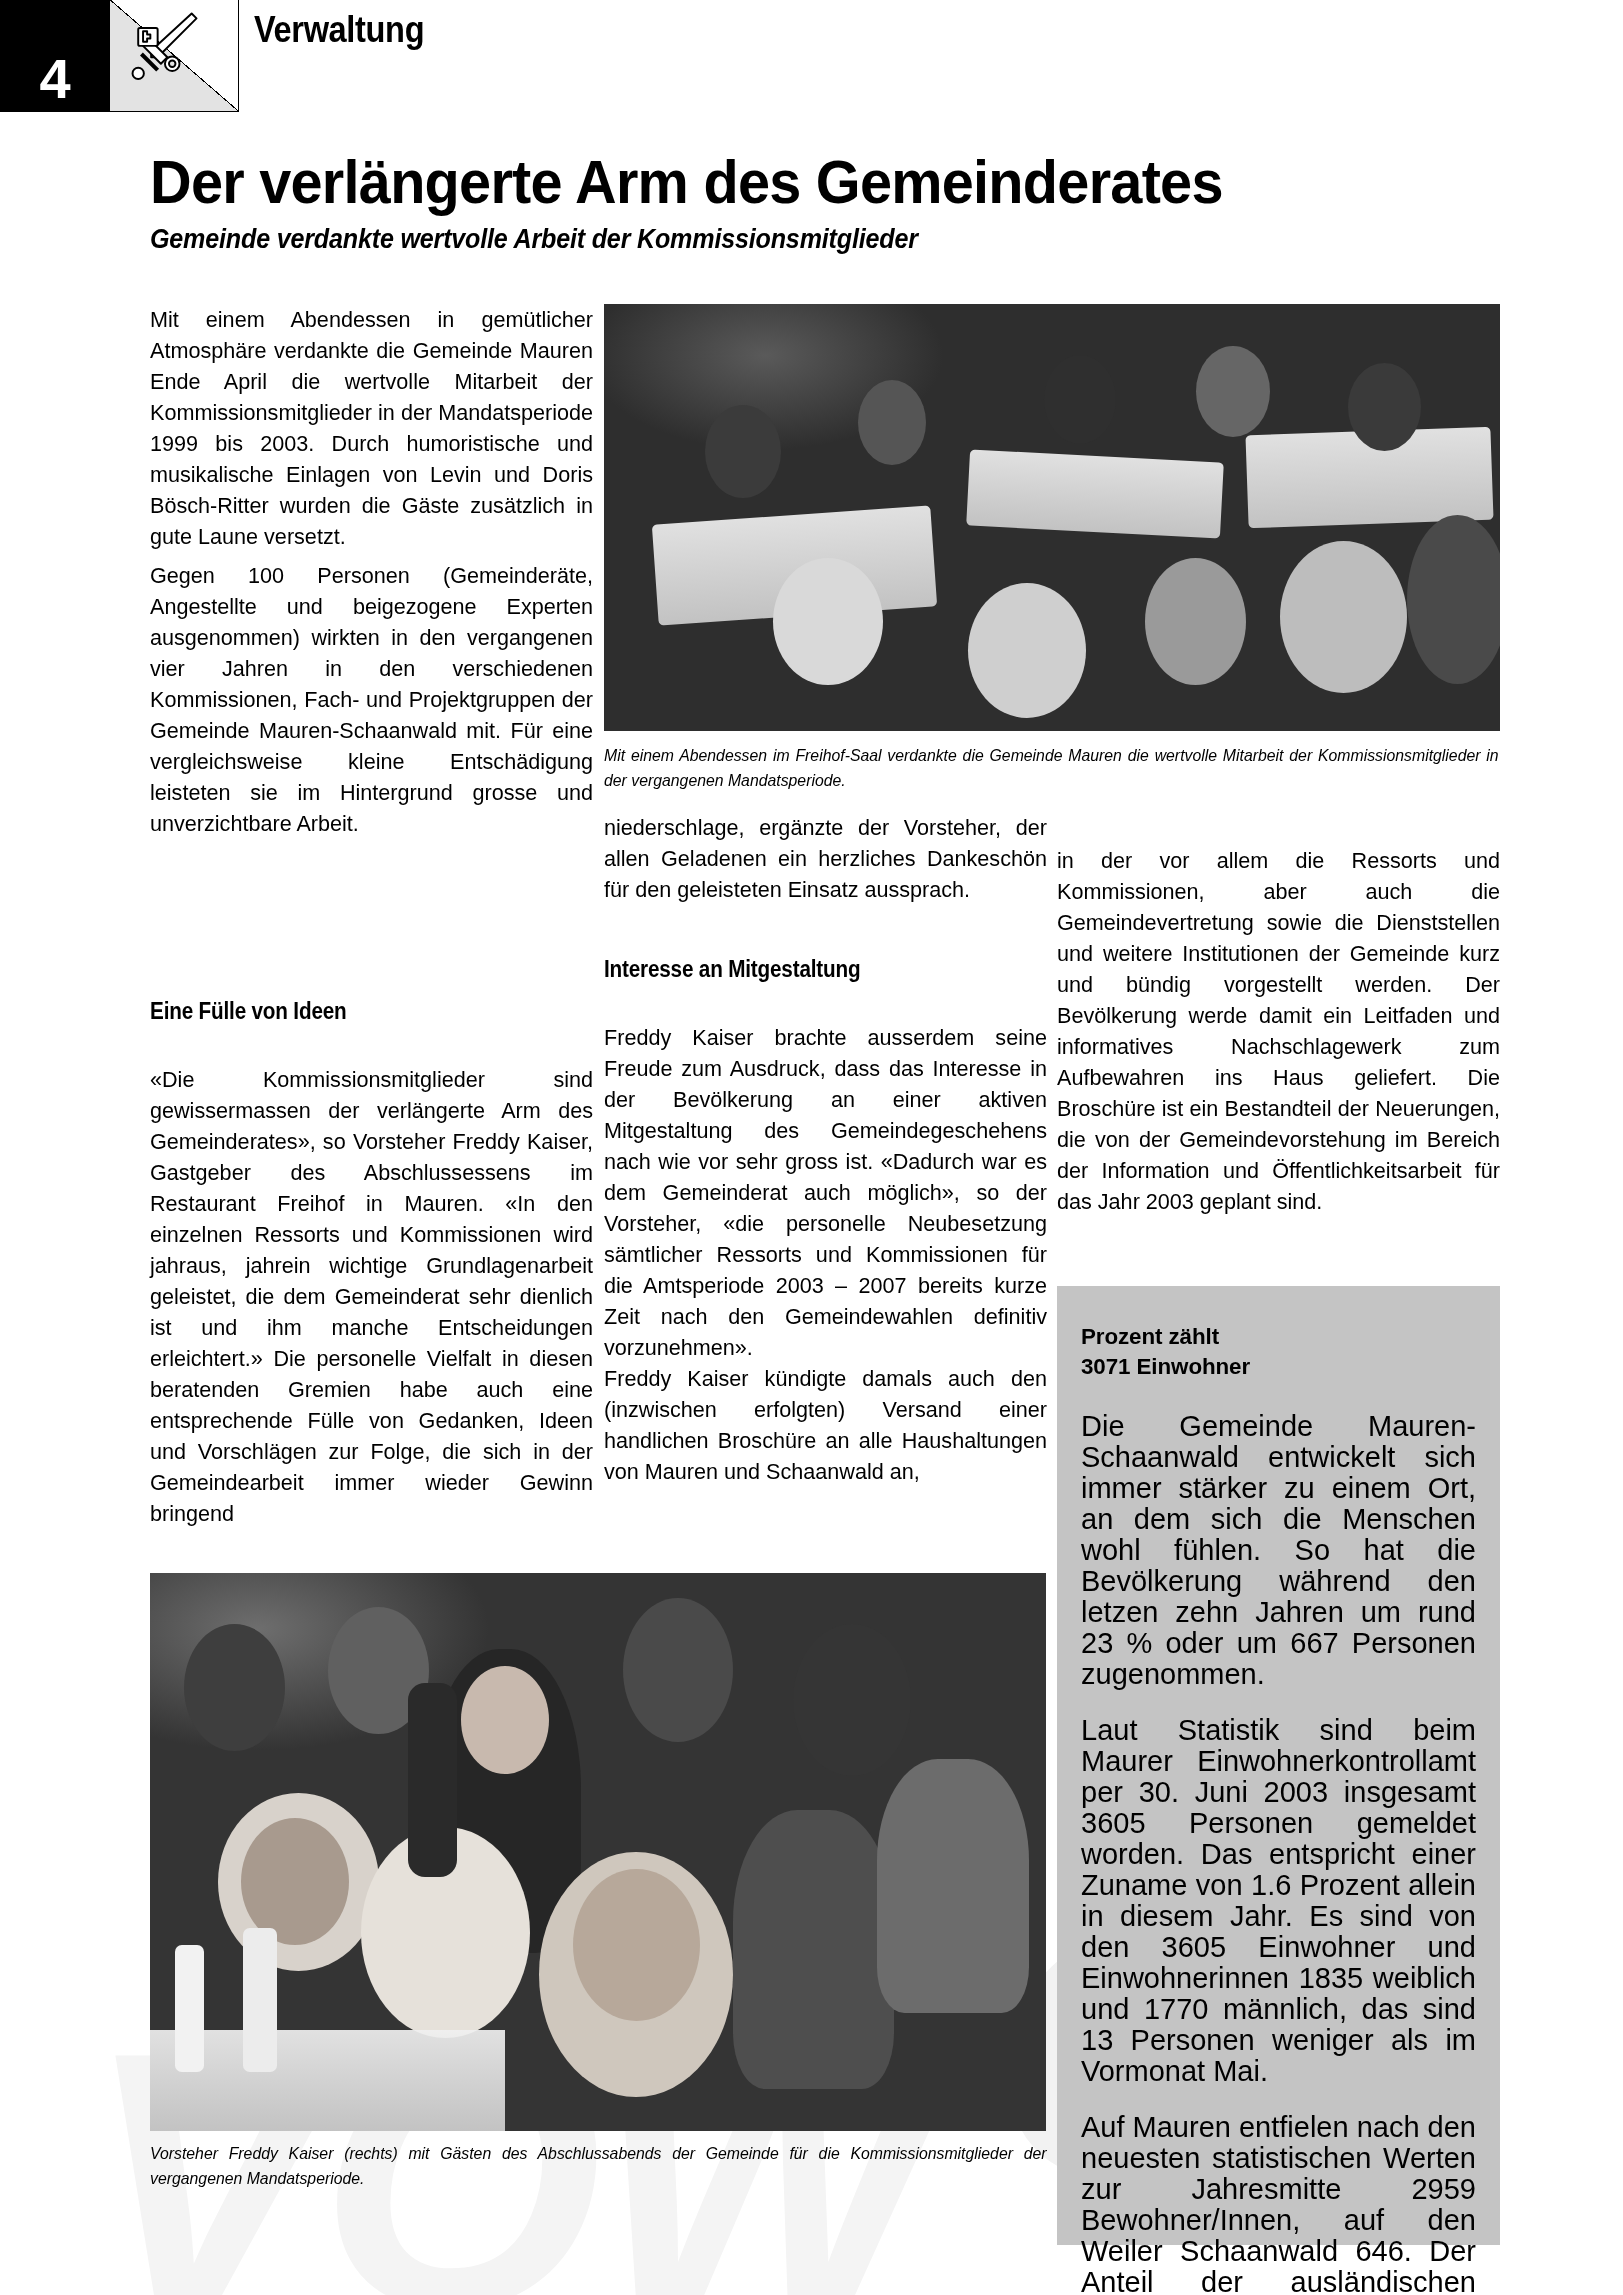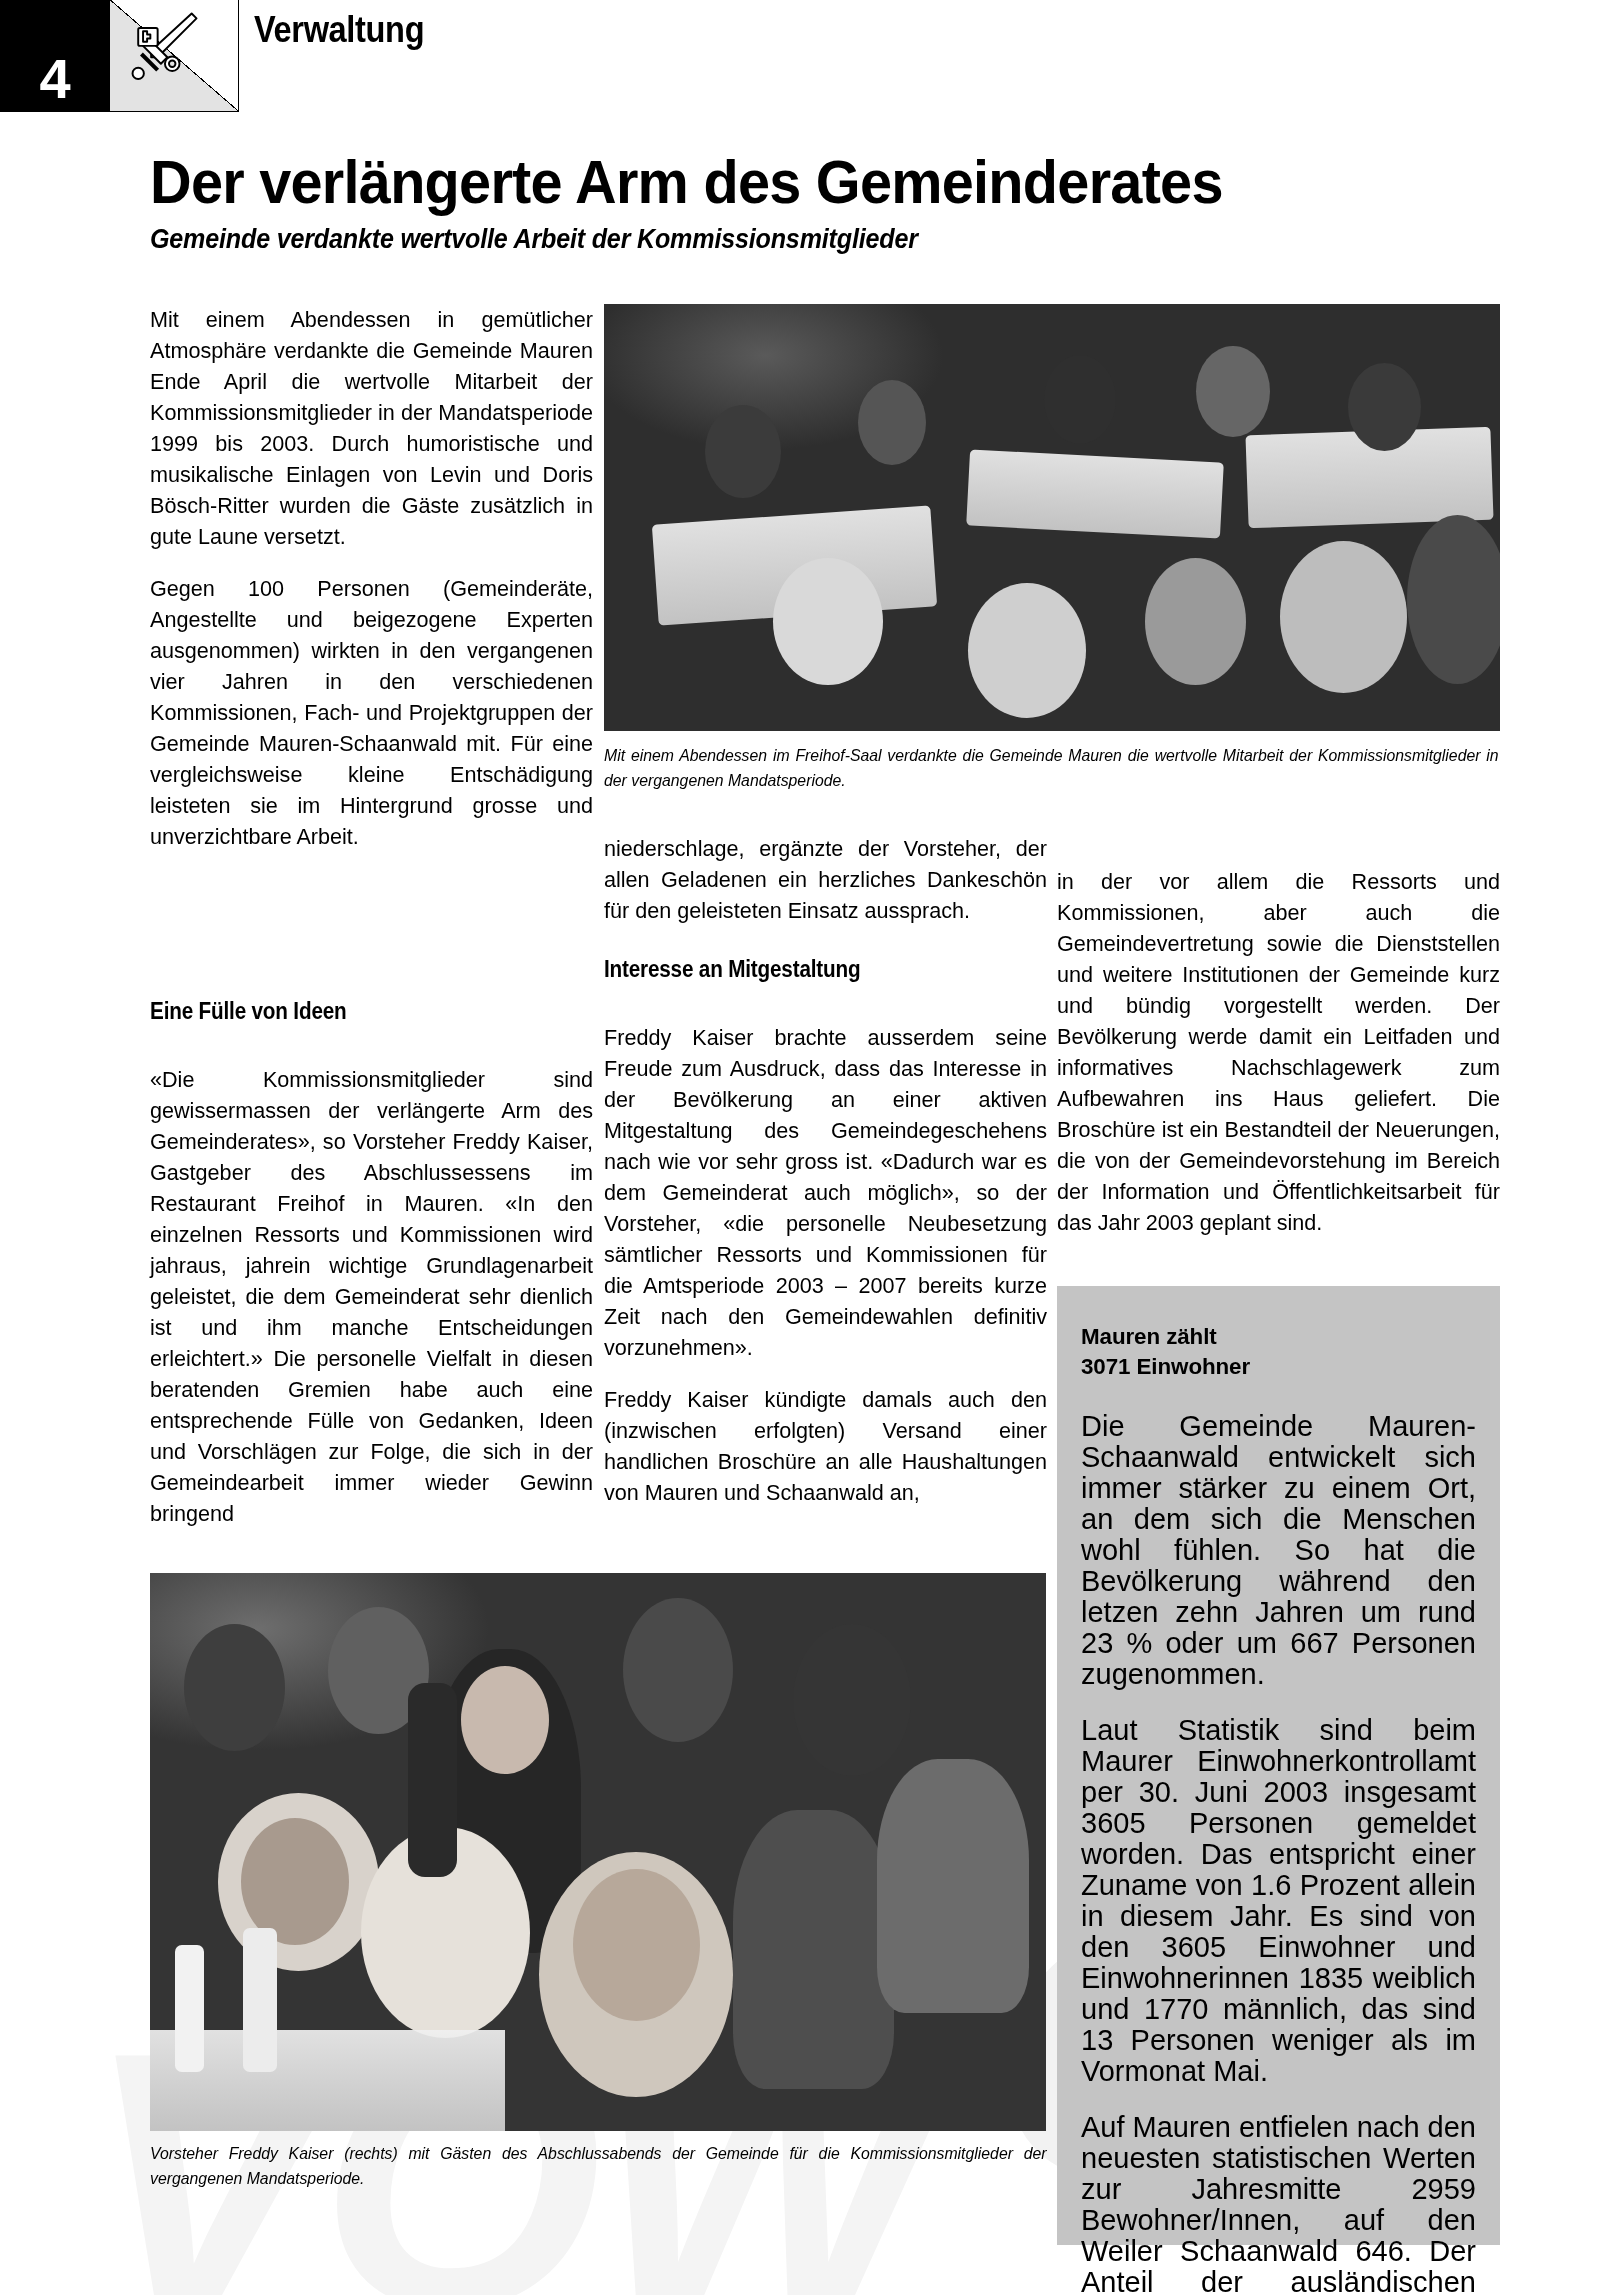--- a/index.html
+++ b/index.html
@@ -105,21 +105,21 @@
   
   .col { position:absolute; }
   .body-text {
     font-size:21.6px;
     line-height:31px;
     text-align:justify;
     -webkit-hyphens:none; hyphens:none;
     font-family:"Liberation Sans", sans-serif;
   }
   .body-text p { margin-bottom:8px; text-align:justify; }
-  .body-text p:last-child { margin-bottom:0;margin-top:21px; }
+  .body-text p:last-child { margin-bottom:0; }
 
   .c1 { left:150px;  width:443px; }
   .c2 { left:604px;  width:443px; }
   .c3 { left:1057px; width:443px; }
 
   .sec-head {
     font-size:23px;
     font-weight:bold;
     letter-spacing:-0.2px;
     transform:scaleX(0.9);
@@ -263,21 +263,21 @@
   </div>
 
   <div class="col c3" style="top:845px;">
     <div class="body-text">
       <p>in der vor allem die Ressorts und Kommissionen, aber auch die Gemeindevertretung sowie die Dienststellen und weitere Institutionen der Gemeinde kurz und bündig vorgestellt werden. Der Bevölkerung werde damit ein Leitfaden und informatives Nachschlagewerk zum Aufbewahren ins Haus geliefert. Die Broschüre ist ein Bestandteil der Neuerungen, die von der Gemeindevorstehung im Bereich der Information und Öffentlichkeitsarbeit für das Jahr 2003 geplant sind.</p>
     </div>
   </div>
 
   <div class="infobox">
     <h3>
-      <span>Mauren zählt</span><br>
+      <span>Prozent zählt</span><br>
       <span>3071 Einwohner</span>
     </h3>
     <div class="body-text">
       <p>Die Gemeinde Mauren-Schaanwald entwickelt sich immer stärker zu einem Ort, an dem sich die Menschen wohl fühlen. So hat die Bevölkerung während den letzen zehn Jahren um rund 23 % oder um 667 Personen zugenommen.</p>
       <p style="margin-bottom:25px;">Laut Statistik sind beim Maurer Einwohnerkontrollamt per 30. Juni 2003 insgesamt 3605 Personen gemeldet worden. Das entspricht einer Zuname von 1.6 Prozent allein in diesem Jahr. Es sind von den 3605 Einwohner und Einwohnerinnen 1835 weiblich und 1770 männlich, das sind 13 Personen weniger als im Vormonat Mai.</p>
       <p>Auf Mauren entfielen nach den neuesten statistischen Werten zur Jahresmitte 2959 Bewohner/Innen, auf den Weiler Schaanwald 646. Der Anteil der ausländischen Wohnbevölkerung lag per Ende Juni 2003 bei 39,1 Prozent oder 1.410 Personen.</p>
     </div>
   </div>
 
   <div class="photo" style="left:150px; top:1573px; width:896px; height:558px;">

